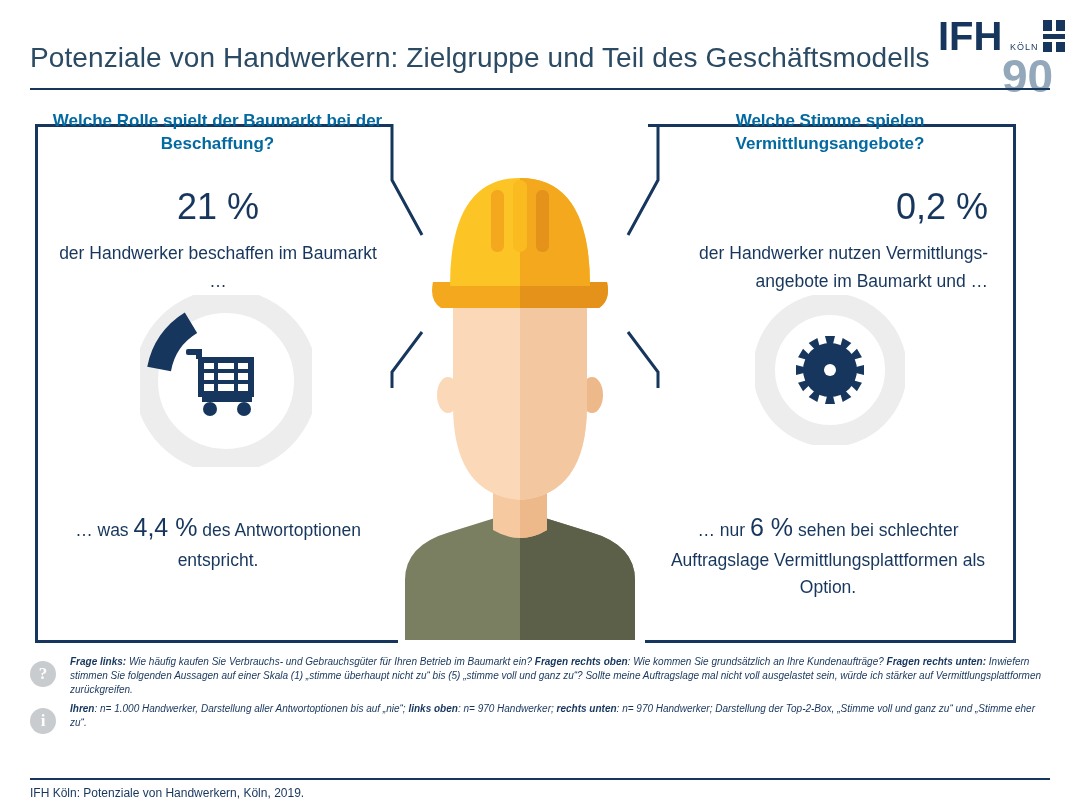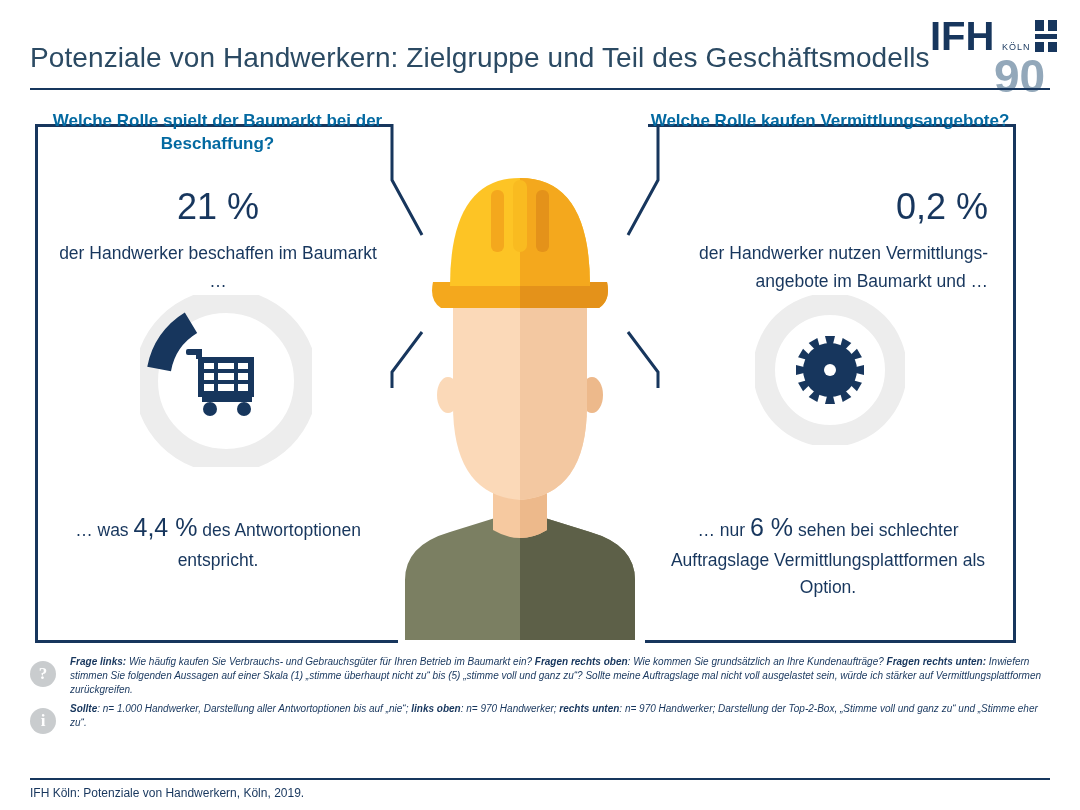--- a/index.html
+++ b/index.html
@@ -19,21 +19,21 @@
   }
   .header-title{
     position:absolute;left:30px;top:42px;
     font-size:28px;color:#2b4a63;font-weight:400;
     letter-spacing:0.1px;
   }
   .header-rule{
     position:absolute;left:30px;top:88px;width:1020px;height:2px;background:#17365d;
   }
   .logo{
-    position:absolute;right:22px;top:14px;width:130px;height:80px;
+    position:absolute;right:14px;top:14px;width:130px;height:80px;
     color:#17365d;
   }
 
   
   .bracket{
     position:absolute;
     border:3px solid #17365d;
     background:transparent;
   }
   .bracket.left{
@@ -149,21 +149,21 @@
     </svg>
   </div>
 
   <div class="stat-bottom left">
     <span>… was </span><span class="num">4,4 %</span><span> des Antwortoptionen entspricht.</span>
   </div>
 
   <div class="bracket right"></div>
   <div class="notch" style="left:640px;top:122px;width:8px;height:120px;"></div>
 
-  <div class="panel-title right">Welche Rolle kaufen Vermittlungsangebote?</div>
+  <div class="panel-title right">Welche Stimme spielen Vermittlungsangebote?</div>
 
   <div class="stat-top right">
     <span class="num">0,2 %</span>
     <span>der Handwerker nutzen Vermittlungs-angebote im Baumarkt und …</span>
   </div>
 
   <div class="donut right">
     <svg width="150" height="150" viewBox="0 0 150 150">
       <circle cx="75" cy="75" r="66" fill="none" stroke="#ededed" stroke-width="22"></circle>
       <g fill="#17365d" transform="translate(75,75)">
@@ -230,19 +230,19 @@
   <div class="notch" style="left:386px;top:240px;width:10px;height:96px;"></div>
   <div class="notch" style="left:644px;top:240px;width:10px;height:96px;"></div>
 
   <div class="foot">
     <div class="foot-row">
       <div class="foot-icon">?</div>
       <div class="foot-text" id="foot0"><b>Frage links:</b><span> Wie häufig kaufen Sie Verbrauchs- und Gebrauchsgüter für Ihren Betrieb im Baumarkt ein?  </span><b>Fragen rechts oben</b><span>: Wie kommen Sie grundsätzlich an Ihre Kundenaufträge? </span><b>Fragen rechts unten:</b><span> Inwiefern stimmen Sie folgenden Aussagen auf einer Skala (1) „stimme überhaupt nicht zu“ bis (5) „stimme voll und ganz zu“? Sollte meine Auftragslage mal nicht voll ausgelastet sein, würde ich stärker auf Vermittlungsplattformen zurückgreifen.</span></div>
     </div>
     <div class="foot-row">
       <div class="foot-icon">i</div>
-      <div class="foot-text" id="foot1"><b>Sollte</b><span>: n= 1.000 Handwerker, Darstellung aller Antwortoptionen bis auf „nie“; </span><b>links oben</b><span>: n= 970 Handwerker; </span><b>rechts unten</b><span>: n= 970 Handwerker; Darstellung der Top-2-Box, „Stimme voll und ganz zu“ und „Stimme eher zu“.</span></div>
+      <div class="foot-text" id="foot1"><b>Ihren</b><span>: n= 1.000 Handwerker, Darstellung aller Antwortoptionen bis auf „nie“; </span><b>links oben</b><span>: n= 970 Handwerker; </span><b>rechts unten</b><span>: n= 970 Handwerker; Darstellung der Top-2-Box, „Stimme voll und ganz zu“ und „Stimme eher zu“.</span></div>
     </div>
   </div>
 
   <div class="bottom-rule"></div>
   <div class="source">IFH Köln: Potenziale von Handwerkern, Köln, 2019.</div>
 </div>
 
 </body></html>

